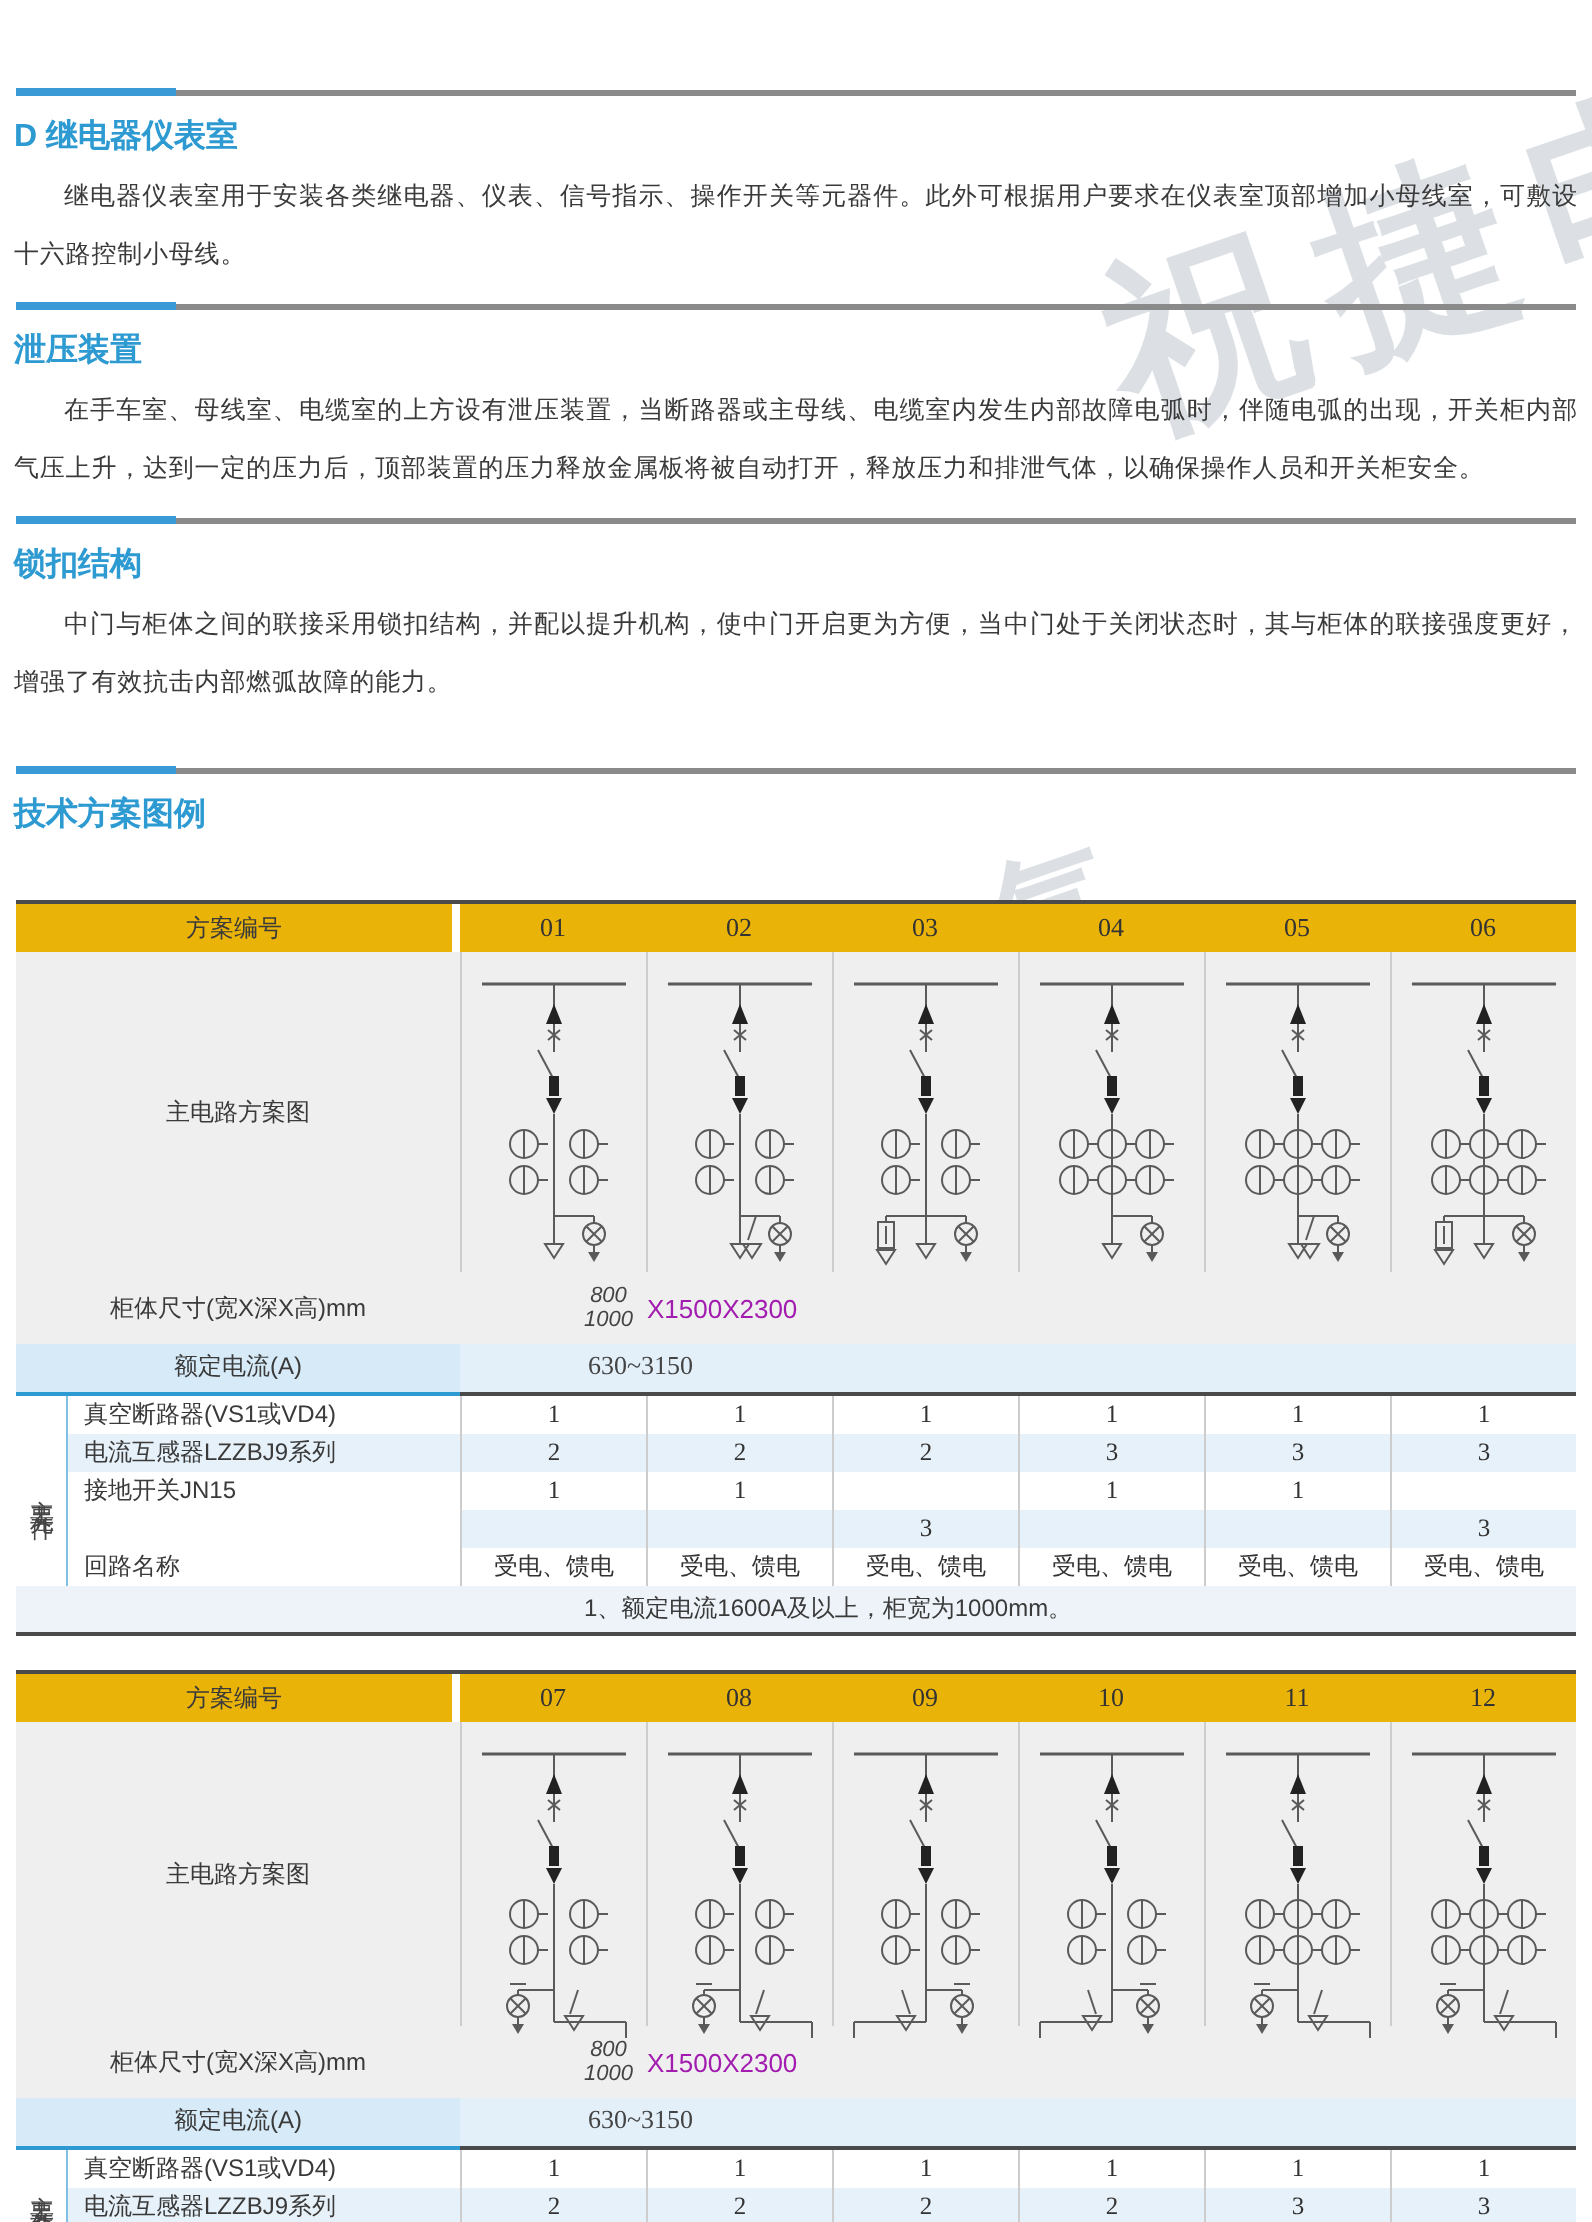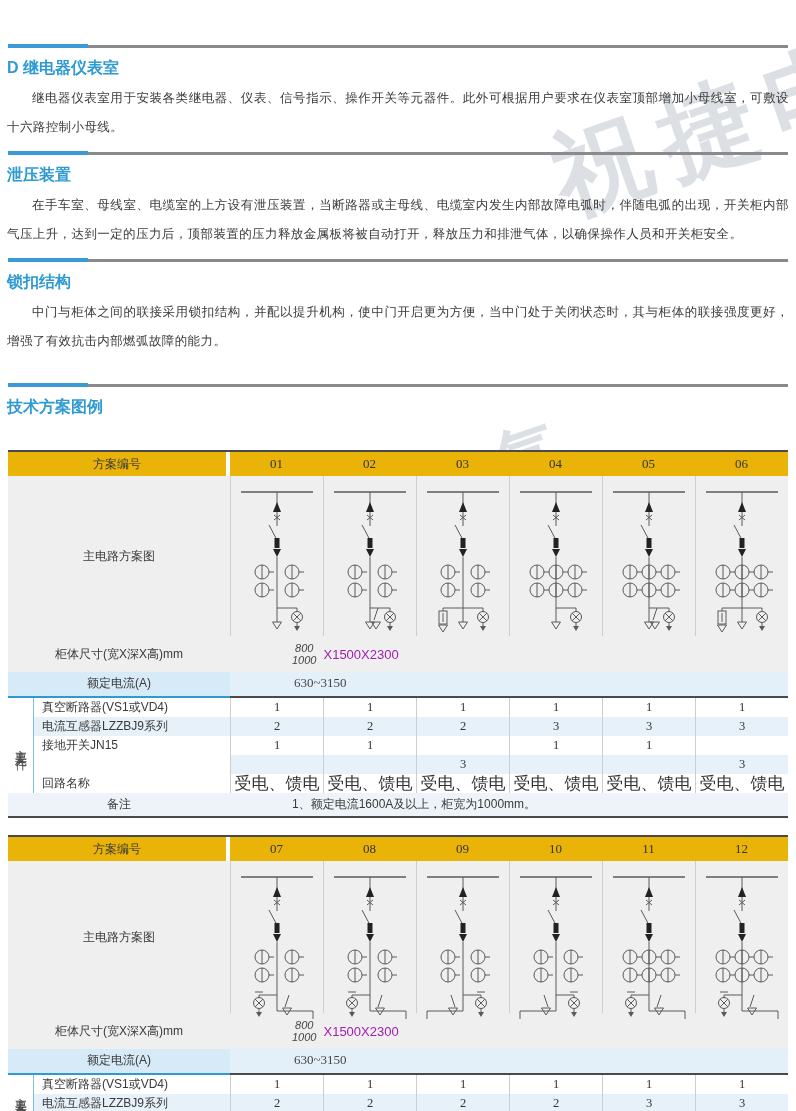--- a/index.html
+++ b/index.html
@@ -37,21 +37,21 @@
   .dims .lab{display:flex;align-items:center;justify-content:center;min-height:36px;}
   .dims .val{grid-column:2/8;display:flex;align-items:center;padding-left:62px;gap:7px;}
   .frac{font-size:11px;line-height:12px;color:#444;font-style:italic;}
   .sfx{font-size:13px;color:#a21caf;}
   .cur .lab{text-align:center;padding:3px 0 4px;background:#d6eaf7;border-bottom:2px solid #2e9ad2;}
   .cur .val{grid-column:2/8;padding:3px 0 4px 64px;background:#e3f0fa;border-bottom:2px solid #4a4a4a;font-size:13px;color:#444;font-family:Liberation Serif, serif;}
   .comp{display:grid;grid-template-columns:26px 196px repeat(6,1fr);}
   .comp .group{display:flex;align-items:center;justify-content:center;writing-mode:vertical-lr;text-orientation:upright;letter-spacing:3px;font-size:12px;color:#444;border-right:1px solid #7fc0e4;}
   .comp .clab{padding:2px 0 2px 8px;line-height:15px;}
   .comp .cval{text-align:center;border-left:1px solid #cdcdcd;padding:2px 0;line-height:15px;font-family:"Liberation Serif","DejaVu Serif",serif;font-size:12.5px;color:#333;}
-  .comp .cjk{font-family:"Liberation Sans","DejaVu Sans",sans-serif;font-size:17px;}
+  .comp .cjk{font-family:"Liberation Sans","DejaVu Sans",sans-serif;font-size:12px;}
   .alt{background:#e7f1f9;}
   .remark{background:#edf3f8;border-bottom:2px solid #4a4a4a;}
   .remark .lab{display:flex;align-items:center;justify-content:center;}
   .remark .val{grid-column:2/8;padding:3px 0 4px 62px;}
   .rline{line-height:16px;}
 
   
   .wm{position:absolute;z-index:1;color:rgba(150,162,172,0.33);font-weight:bold;
       white-space:nowrap;pointer-events:none;transform:rotate(-19deg);letter-spacing:16px;}
   .wm1{left:545px;top:45px;font-size:96px;}
@@ -394,21 +394,20 @@
           <div class="cval alt" style="grid-area: 4 / 8;">3</div>
           <div class="clab" style="grid-area: 5 / 2;">回路名称</div>
           <div class="cval cjk" style="grid-area: 5 / 3;">受电、馈电</div>
           <div class="cval cjk" style="grid-area: 5 / 4;">受电、馈电</div>
           <div class="cval cjk" style="grid-area: 5 / 5;">受电、馈电</div>
           <div class="cval cjk" style="grid-area: 5 / 6;">受电、馈电</div>
           <div class="cval cjk" style="grid-area: 5 / 7;">受电、馈电</div>
           <div class="cval cjk" style="grid-area: 5 / 8;">受电、馈电</div>
         </div>
         <div class="row remark">
-          <div class="lab">备注</div>
           <div class="val">
             <div class="rline">1、额定电流1600A及以上，柜宽为1000mm。</div>
           </div>
         </div>
       </div>
       <div class="tbl tbl2">
         <div class="row thead">
           <div class="lab">方案编号</div>
           <div class="num">07</div>
           <div class="num">08</div>

